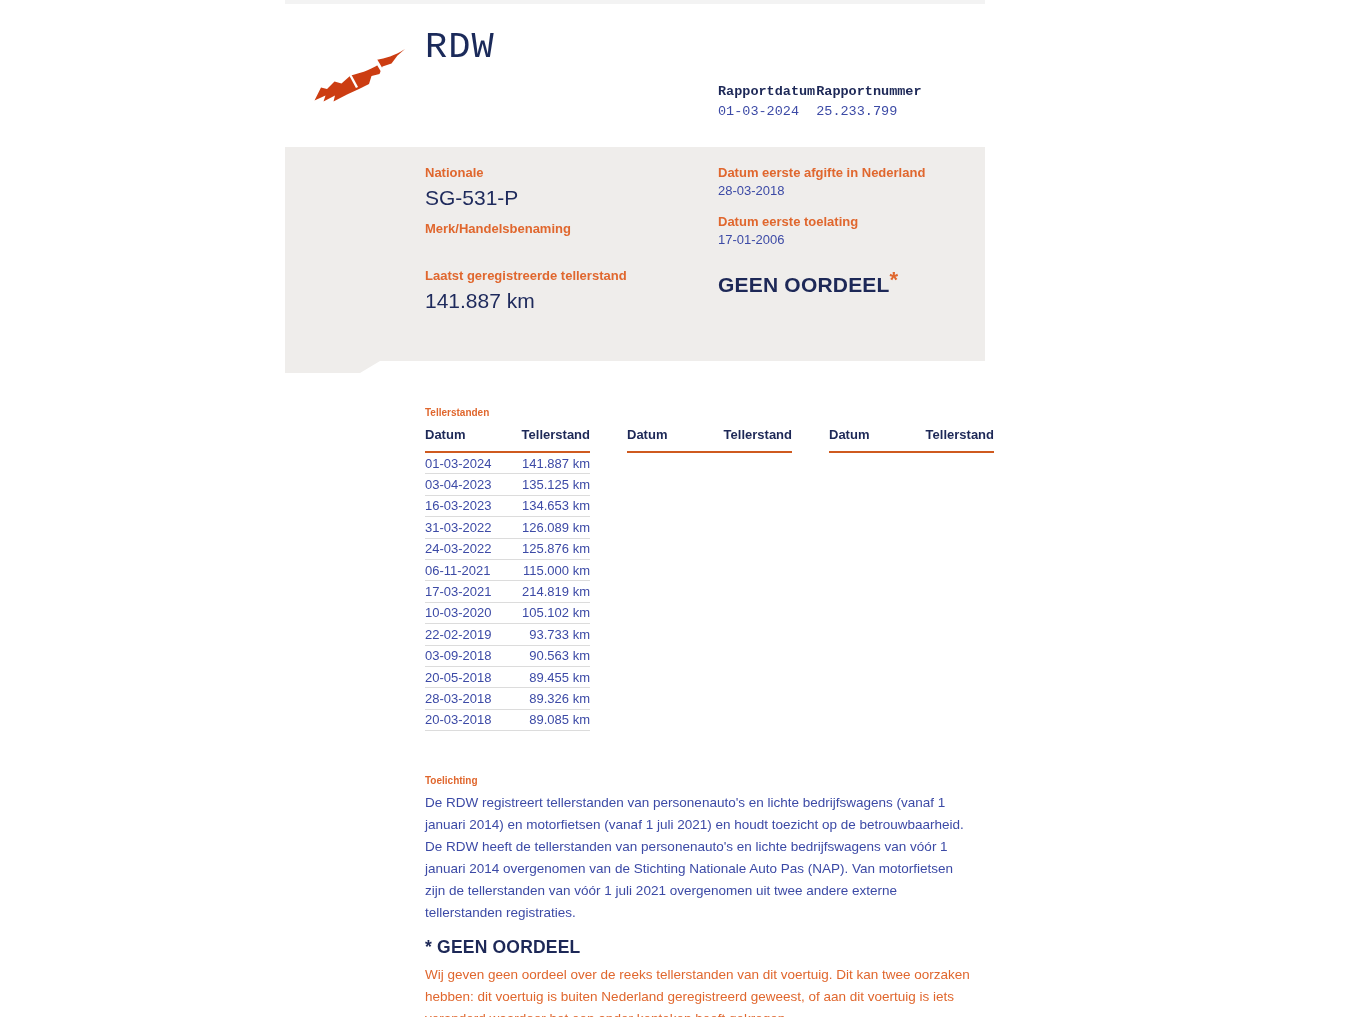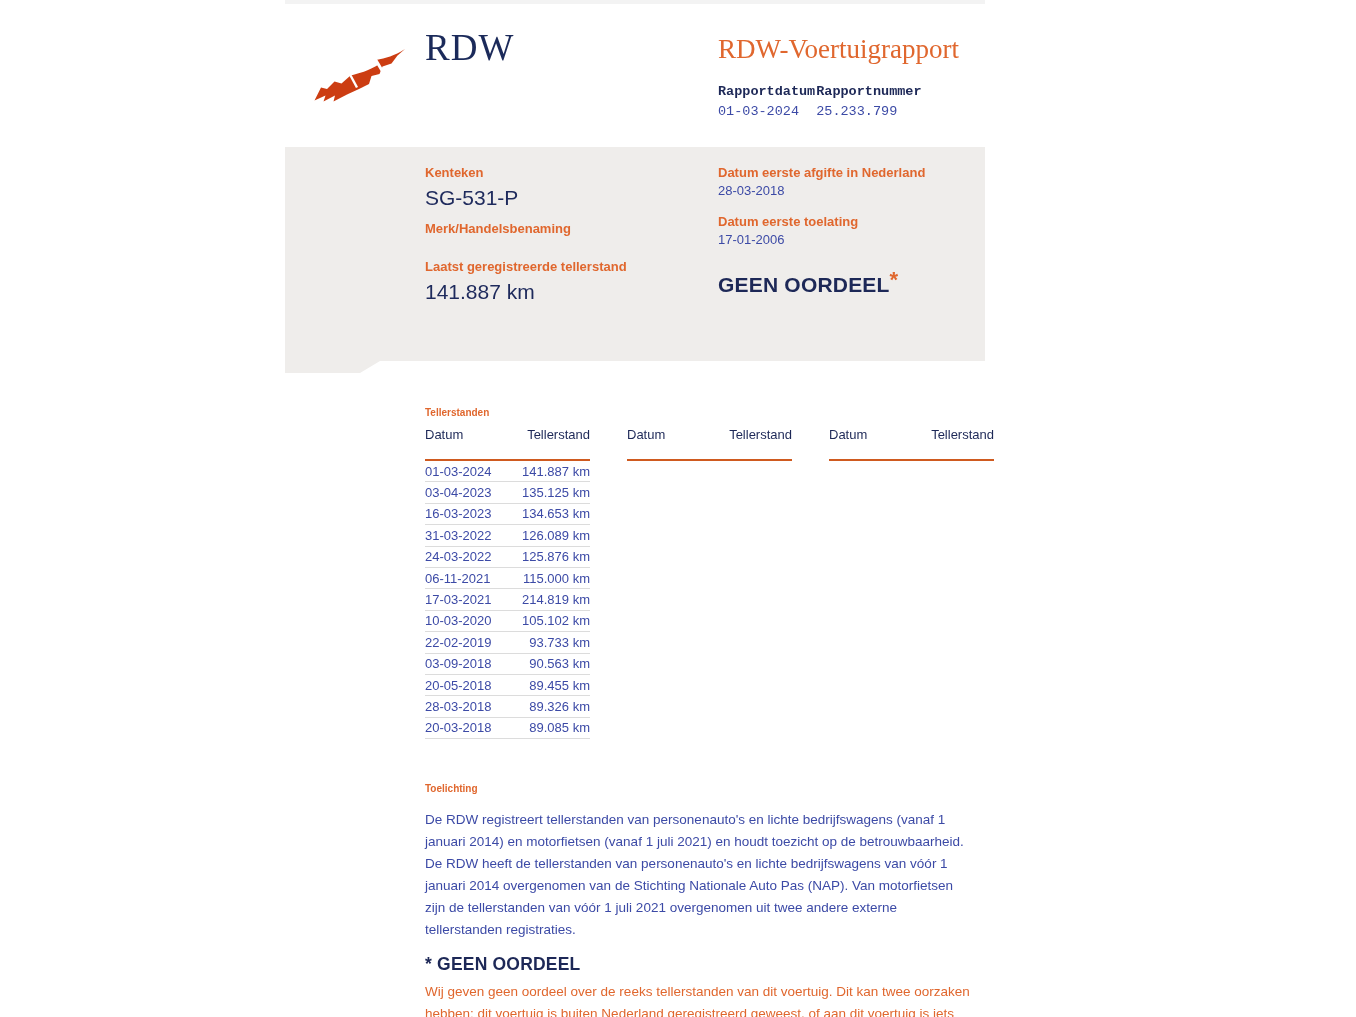--- a/index.html
+++ b/index.html
@@ -19,21 +19,21 @@
     -webkit-font-smoothing:antialiased;
   }
   .page{width:700px;margin-left:285px;position:relative;}
   .top-bar{height:4px;background:#f3f3f3;width:100%;}
 
   
   .hdr{position:relative;height:143px;}
   .logo-feather{position:absolute;left:28px;top:44px;width:94px;height:54px;}
   .logo-text{
     position:absolute;left:140px;top:25px;
-    font-family:Liberation Serif, serif;
+    font-family:Liberation Mono, monospace;
     font-size:37px;color:#1b2a5a;letter-spacing:1px;line-height:1;
   }
   .report-title{
     position:absolute;left:433px;top:32px;
     font-family:"Liberation Serif", serif;
     font-size:27px;color:var(--orange);line-height:1;
   }
   .meta{position:absolute;left:433px;top:80px;display:flex;}
   .meta-col{min-width:97px;margin-right:1px;font-family:Liberation Mono, monospace;}
   .meta-label{font-size:13.5px;font-weight:bold;color:var(--navy);}
@@ -46,38 +46,38 @@
   }
   .panel-left{position:absolute;left:140px;top:18px;width:240px;}
   .panel-right{position:absolute;left:433px;top:18px;width:248px;}
   .lbl{font-size:13px;font-weight:bold;color:var(--orange);margin-bottom:3px;}
   .val-lg{
     font-family:Liberation Sans, sans-serif;
     font-size:21px;color:#1e2a5c;line-height:29px;margin-bottom:9px;
   }
   .val-lg.merk{width:205px;}
   .val-sm{font-size:13px;color:var(--blue);margin-bottom:16px;}
-  .mt-gap{margin-top:23px;}
+  .mt-gap{margin-top:32px;}
   .oordeel-row{display:flex;align-items:flex-start;margin-top:26px;}
   .oordeel-text{font-size:21px;font-weight:bold;color:var(--navy);letter-spacing:.2px;}
   .oordeel-star{font-size:22px;font-weight:bold;color:var(--orange);line-height:1;margin-top:-4px;}
 
   
   .content{margin-left:140px;width:575px;}
   .sec-title{font-size:10px;font-weight:bold;color:var(--orange);}
   .sec-title.tellerstanden{margin-top:34px;margin-bottom:9px;}
-  .sec-title.toel{margin-top:44px;margin-bottom:15px;}
+  .sec-title.toel{margin-top:44px;margin-bottom:6px;}
 
   .tbl{display:flex;}
   .tgroup{width:165px;margin-right:37px;}
   .tgroup:last-child{margin-right:0;}
   .ghead{
     display:flex;justify-content:space-between;
-    font-size:13px;font-weight:normal;color:var(--navy);
-    padding-bottom:17px;border-bottom:2px solid var(--orange-line);
+    font-size:13px;font-weight:bold;color:var(--navy);
+    padding-bottom:9px;border-bottom:2px solid var(--orange-line);
   }
   .trow{
     display:flex;justify-content:space-between;align-items:center;
     height:21.4px;font-size:13px;color:var(--blue);
     border-bottom:1px solid var(--rowline);
   }
 
   .body-text{
     margin:0;width:552px;font-size:13.5px;line-height:22px;color:var(--blue);
   }
@@ -97,36 +97,35 @@
       <path fill="#cc3d12" d="M92 1
         C81 8 73 10 63 12 L66.5 16
         C55 23 46 25.5 37.5 27.5
         L28.5 35.5 L21.5 33.5 L14 41 L8 39.5 L1.5 52.5
         L12.5 47.5 L10.5 53.5 L22 47.5 L20.5 53.5 L34 46.5
         L46 41 L56 36 L58.5 28 L66.5 26 L69.5 18.5 L78.5 15.5 L84.5 7.5 Z"></path>
       <path d="M62.5 11.5 L70.5 25" stroke="#ffffff" stroke-width="3" fill="none"></path>
       <path d="M37 26.5 L44 39.5" stroke="#ffffff" stroke-width="2.4" fill="none"></path>
     </svg>
     <div class="logo-text">RDW</div>
-    <div class="report-title">RDW-Voertuigrapport</div>
     <div class="meta">
       <div class="meta-col">
         <div class="meta-label">Rapportdatum</div>
         <div class="meta-value">01-03-2024</div>
       </div>
       <div class="meta-col">
         <div class="meta-label">Rapportnummer</div>
         <div class="meta-value">25.233.799</div>
       </div>
     </div>
   </div>
 
   <div class="panel">
     <div class="panel-left">
-      <div class="lbl">Kenteken</div>
+      <div class="lbl">Nationale</div>
       <div class="val-lg">SG-531-P</div>
       <div class="lbl">Merk/Handelsbenaming</div>
       <div class="lbl mt-gap">Laatst geregistreerde tellerstand</div>
       <div class="val-lg">141.887 km</div>
     </div>
     <div class="panel-right">
       <div class="lbl">Datum eerste afgifte in Nederland</div>
       <div class="val-sm">28-03-2018</div>
       <div class="lbl">Datum eerste toelating</div>
       <div class="val-sm">17-01-2006</div>

